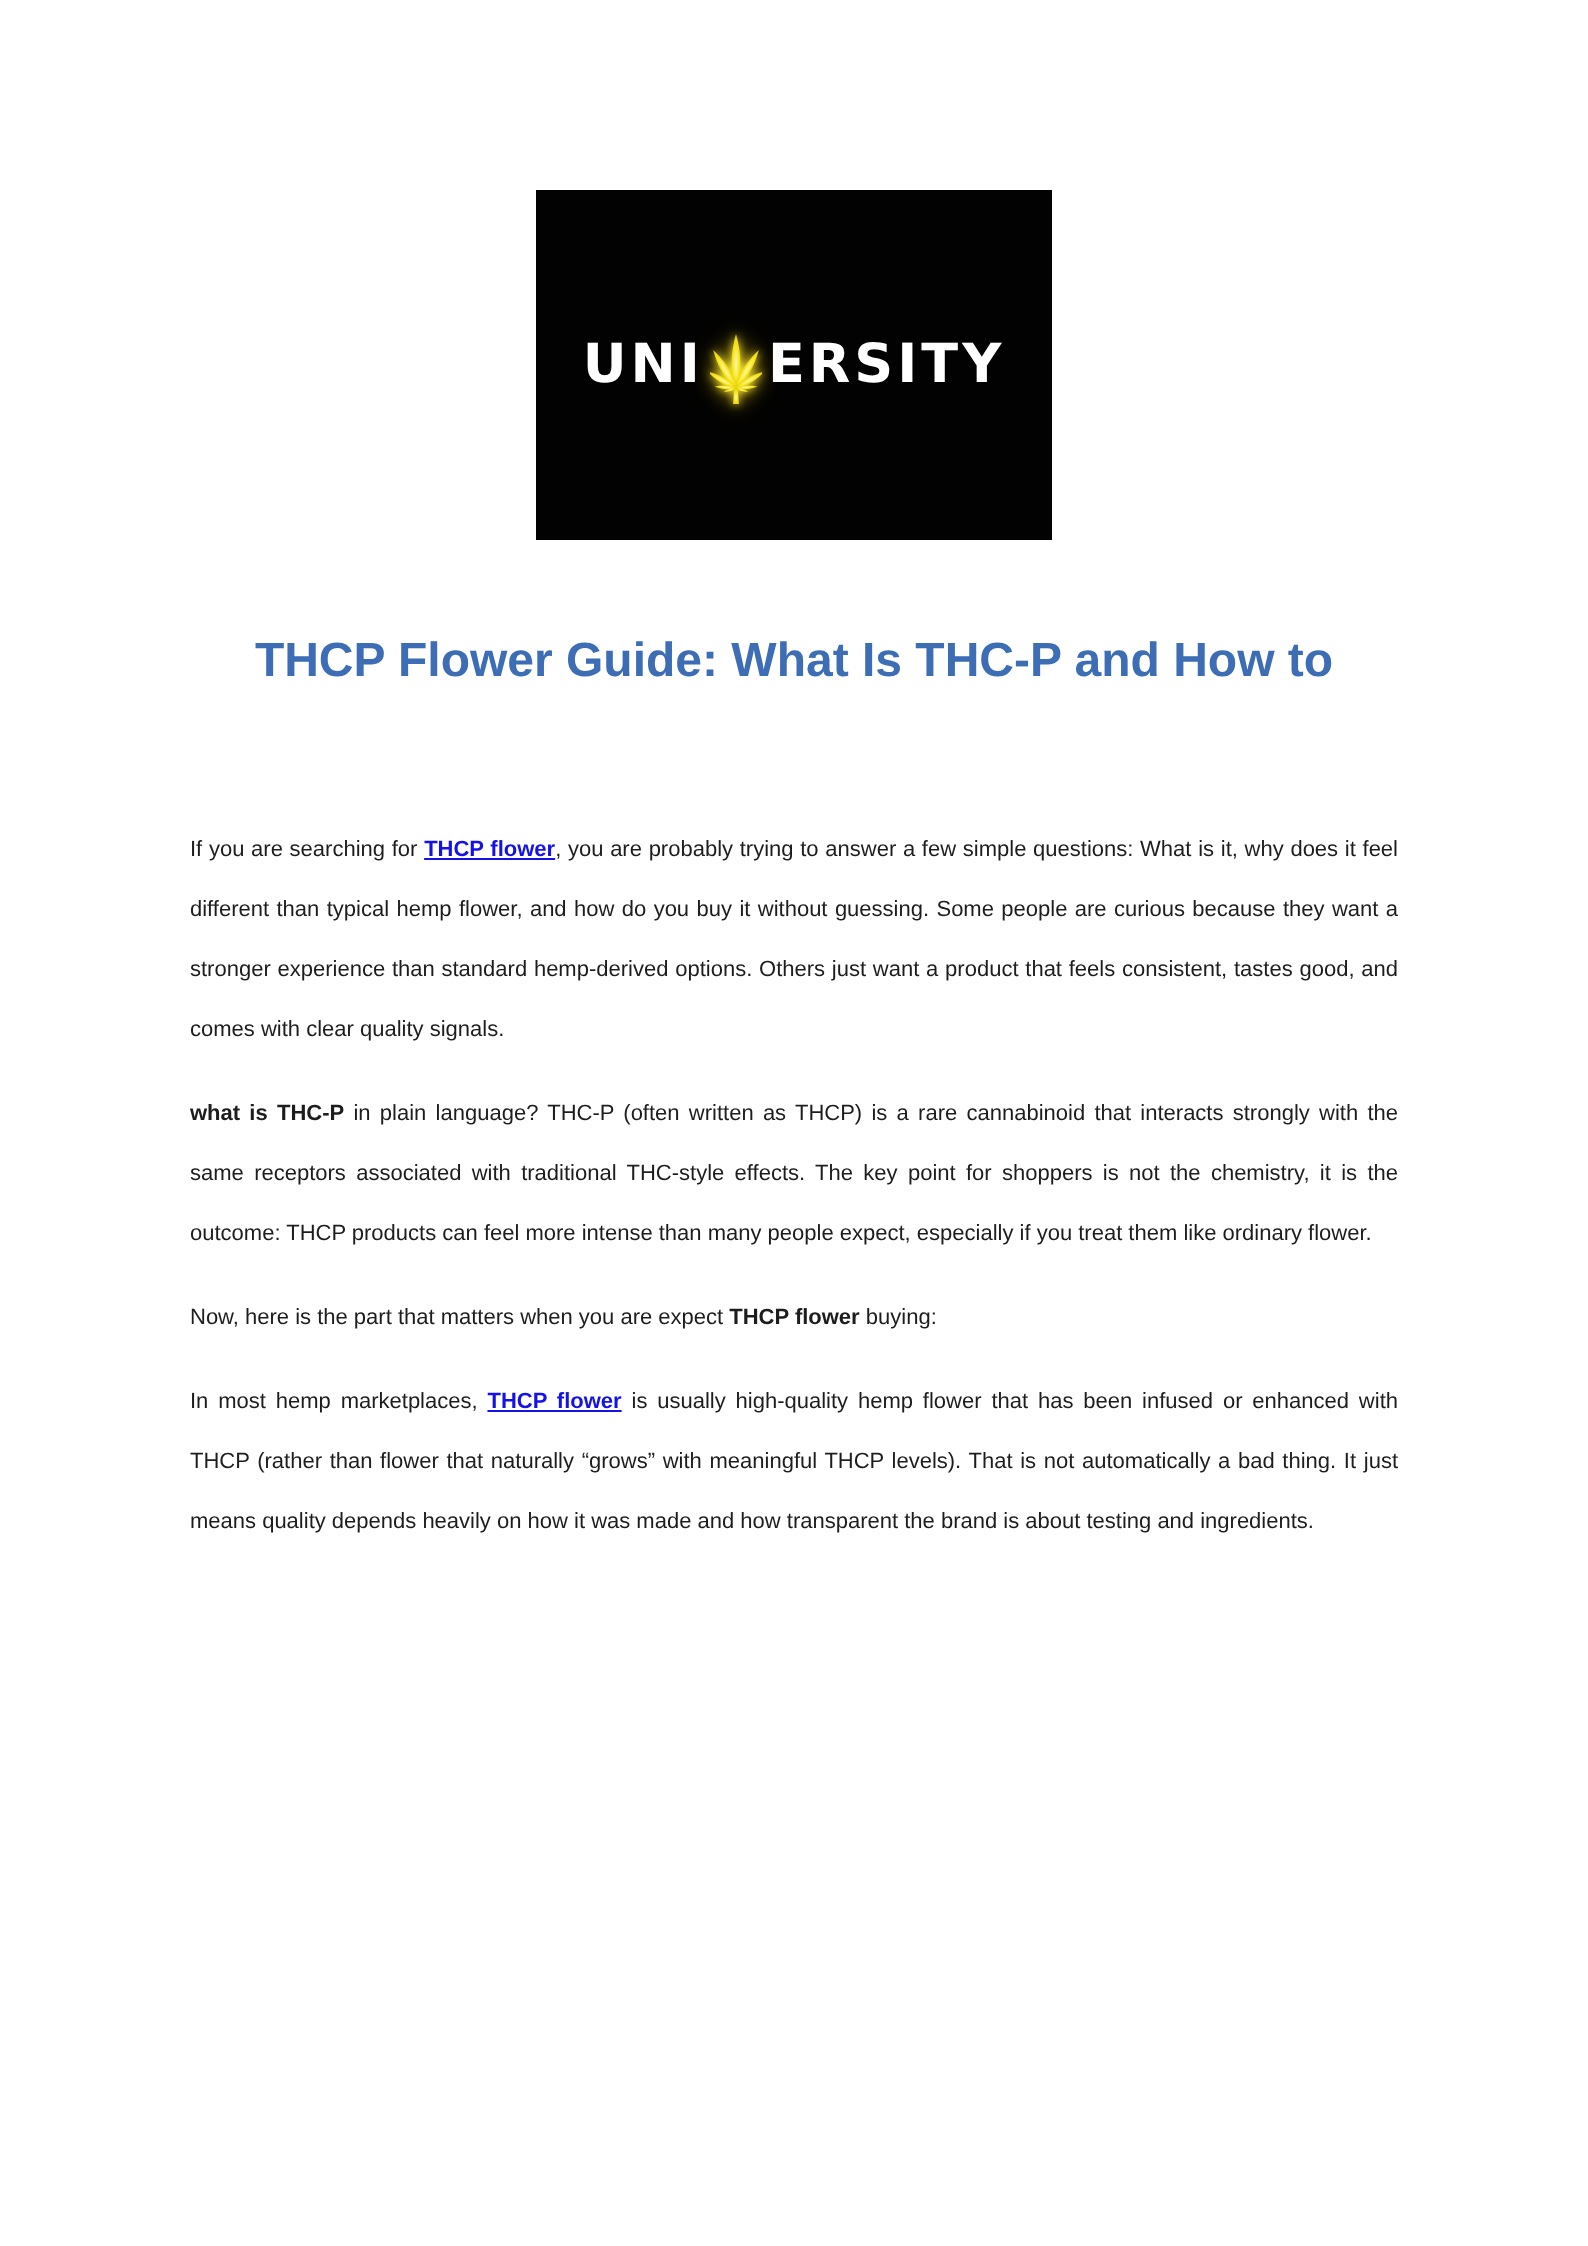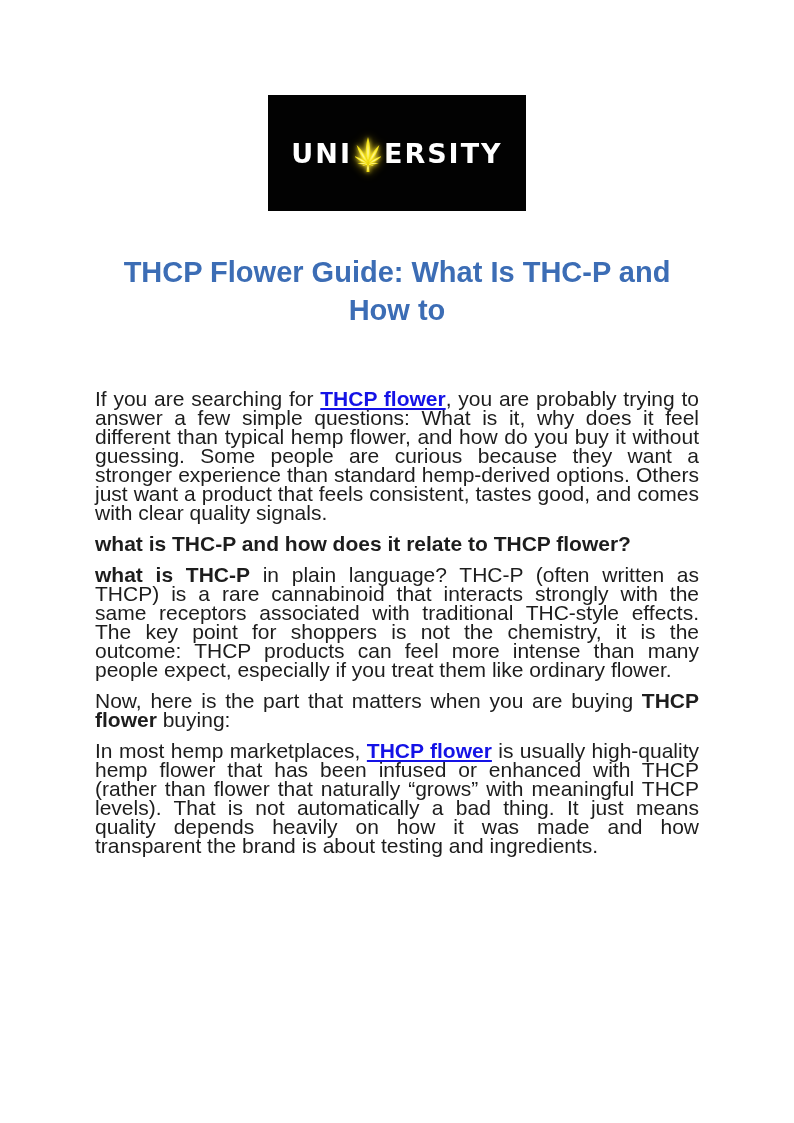--- a/index.html
+++ b/index.html
@@ -12,21 +12,21 @@
   .page {
     width: 794px;
     height: 1123px;
     background: #ffffff;
     padding-top: 95px;
     overflow: hidden;
     font-family: "Liberation Sans", sans-serif;
   }
   .logo {
     width: 258px;
-    height: 116px;
+    height: 175px;
     margin: 0 auto;
     background: #020202;
     display: flex;
     align-items: center;
     justify-content: center;
     gap: 3px;
     text-align: center;
   }
   .logo-text {
     font-family: "DejaVu Sans", sans-serif;
@@ -36,31 +36,31 @@
     color: #ffffff;
     line-height: 1;
   }
   .leaf {
     display: block;
     margin-top: 2px;
     filter: drop-shadow(0 0 2px #ffec40) drop-shadow(0 0 5px rgba(255,220,0,0.65));
   }
   .title {
     margin: 42px 95px 0;
-    font-size: 29px;
+    font-size: 24px;
     line-height: 38px;
     font-weight: bold;
     text-align: center;
     color: var(--title-color);
   }
   .title-line { display: block; }
   .doc-body {
     margin: 60px 95px 0;
-    font-size: 21px;
-    line-height: 19px;
+    font-size: 11px;
+    line-height: 30px;
     color: var(--body-color);
     text-align: justify;
     text-justify: inter-word;
   }
   .para { margin: 0 0 12px 0; }
   .subhead { font-weight: bold; text-align: left; }
   .bold-run { font-weight: bold; }
   .doc-link {
     color: var(--link-color);
     font-weight: bold;
@@ -97,19 +97,18 @@
     </svg>
     <span class="logo-text">ERSITY</span>
   </div>
 
   <h1 class="title">
     <span class="title-line">THCP Flower Guide: What Is THC-P and How to</span>
   </h1>
 
   <div class="doc-body">
     <p class="para"><span>If you are searching for </span><a href="#" class="doc-link">THCP flower</a><span>, you are probably trying to answer a few simple questions: What is it, why does it feel different than typical hemp flower, and how do you buy it without guessing. Some people are curious because they want a stronger experience than standard hemp-derived options. Others just want a product that feels consistent, tastes good, and comes with clear quality signals.</span></p>
-    <p class="para subhead"><span class="bold-run">what is THC-P and how does it relate to THCP flower?</span></p>
     <p class="para"><span class="bold-run">what is THC-P</span><span> in plain language? THC-P (often written as THCP) is a rare cannabinoid that interacts strongly with the same receptors associated with traditional THC-style effects. The key point for shoppers is not the chemistry, it is the outcome: THCP products can feel more intense than many people expect, especially if you treat them like ordinary flower.</span></p>
-    <p class="para"><span>Now, here is the part that matters when you are buying </span><span class="bold-run">THCP flower</span><span> buying:</span></p>
+    <p class="para"><span>Now, here is the part that matters when you are expect </span><span class="bold-run">THCP flower</span><span> buying:</span></p>
     <p class="para"><span>In most hemp marketplaces, </span><a href="#" class="doc-link">THCP flower</a><span> is usually high-quality hemp flower that has been infused or enhanced with THCP (rather than flower that naturally “grows” with meaningful THCP levels). That is not automatically a bad thing. It just means quality depends heavily on how it was made and how transparent the brand is about testing and ingredients.</span></p>
   </div>
 
 </div>
 
 </body></html>

